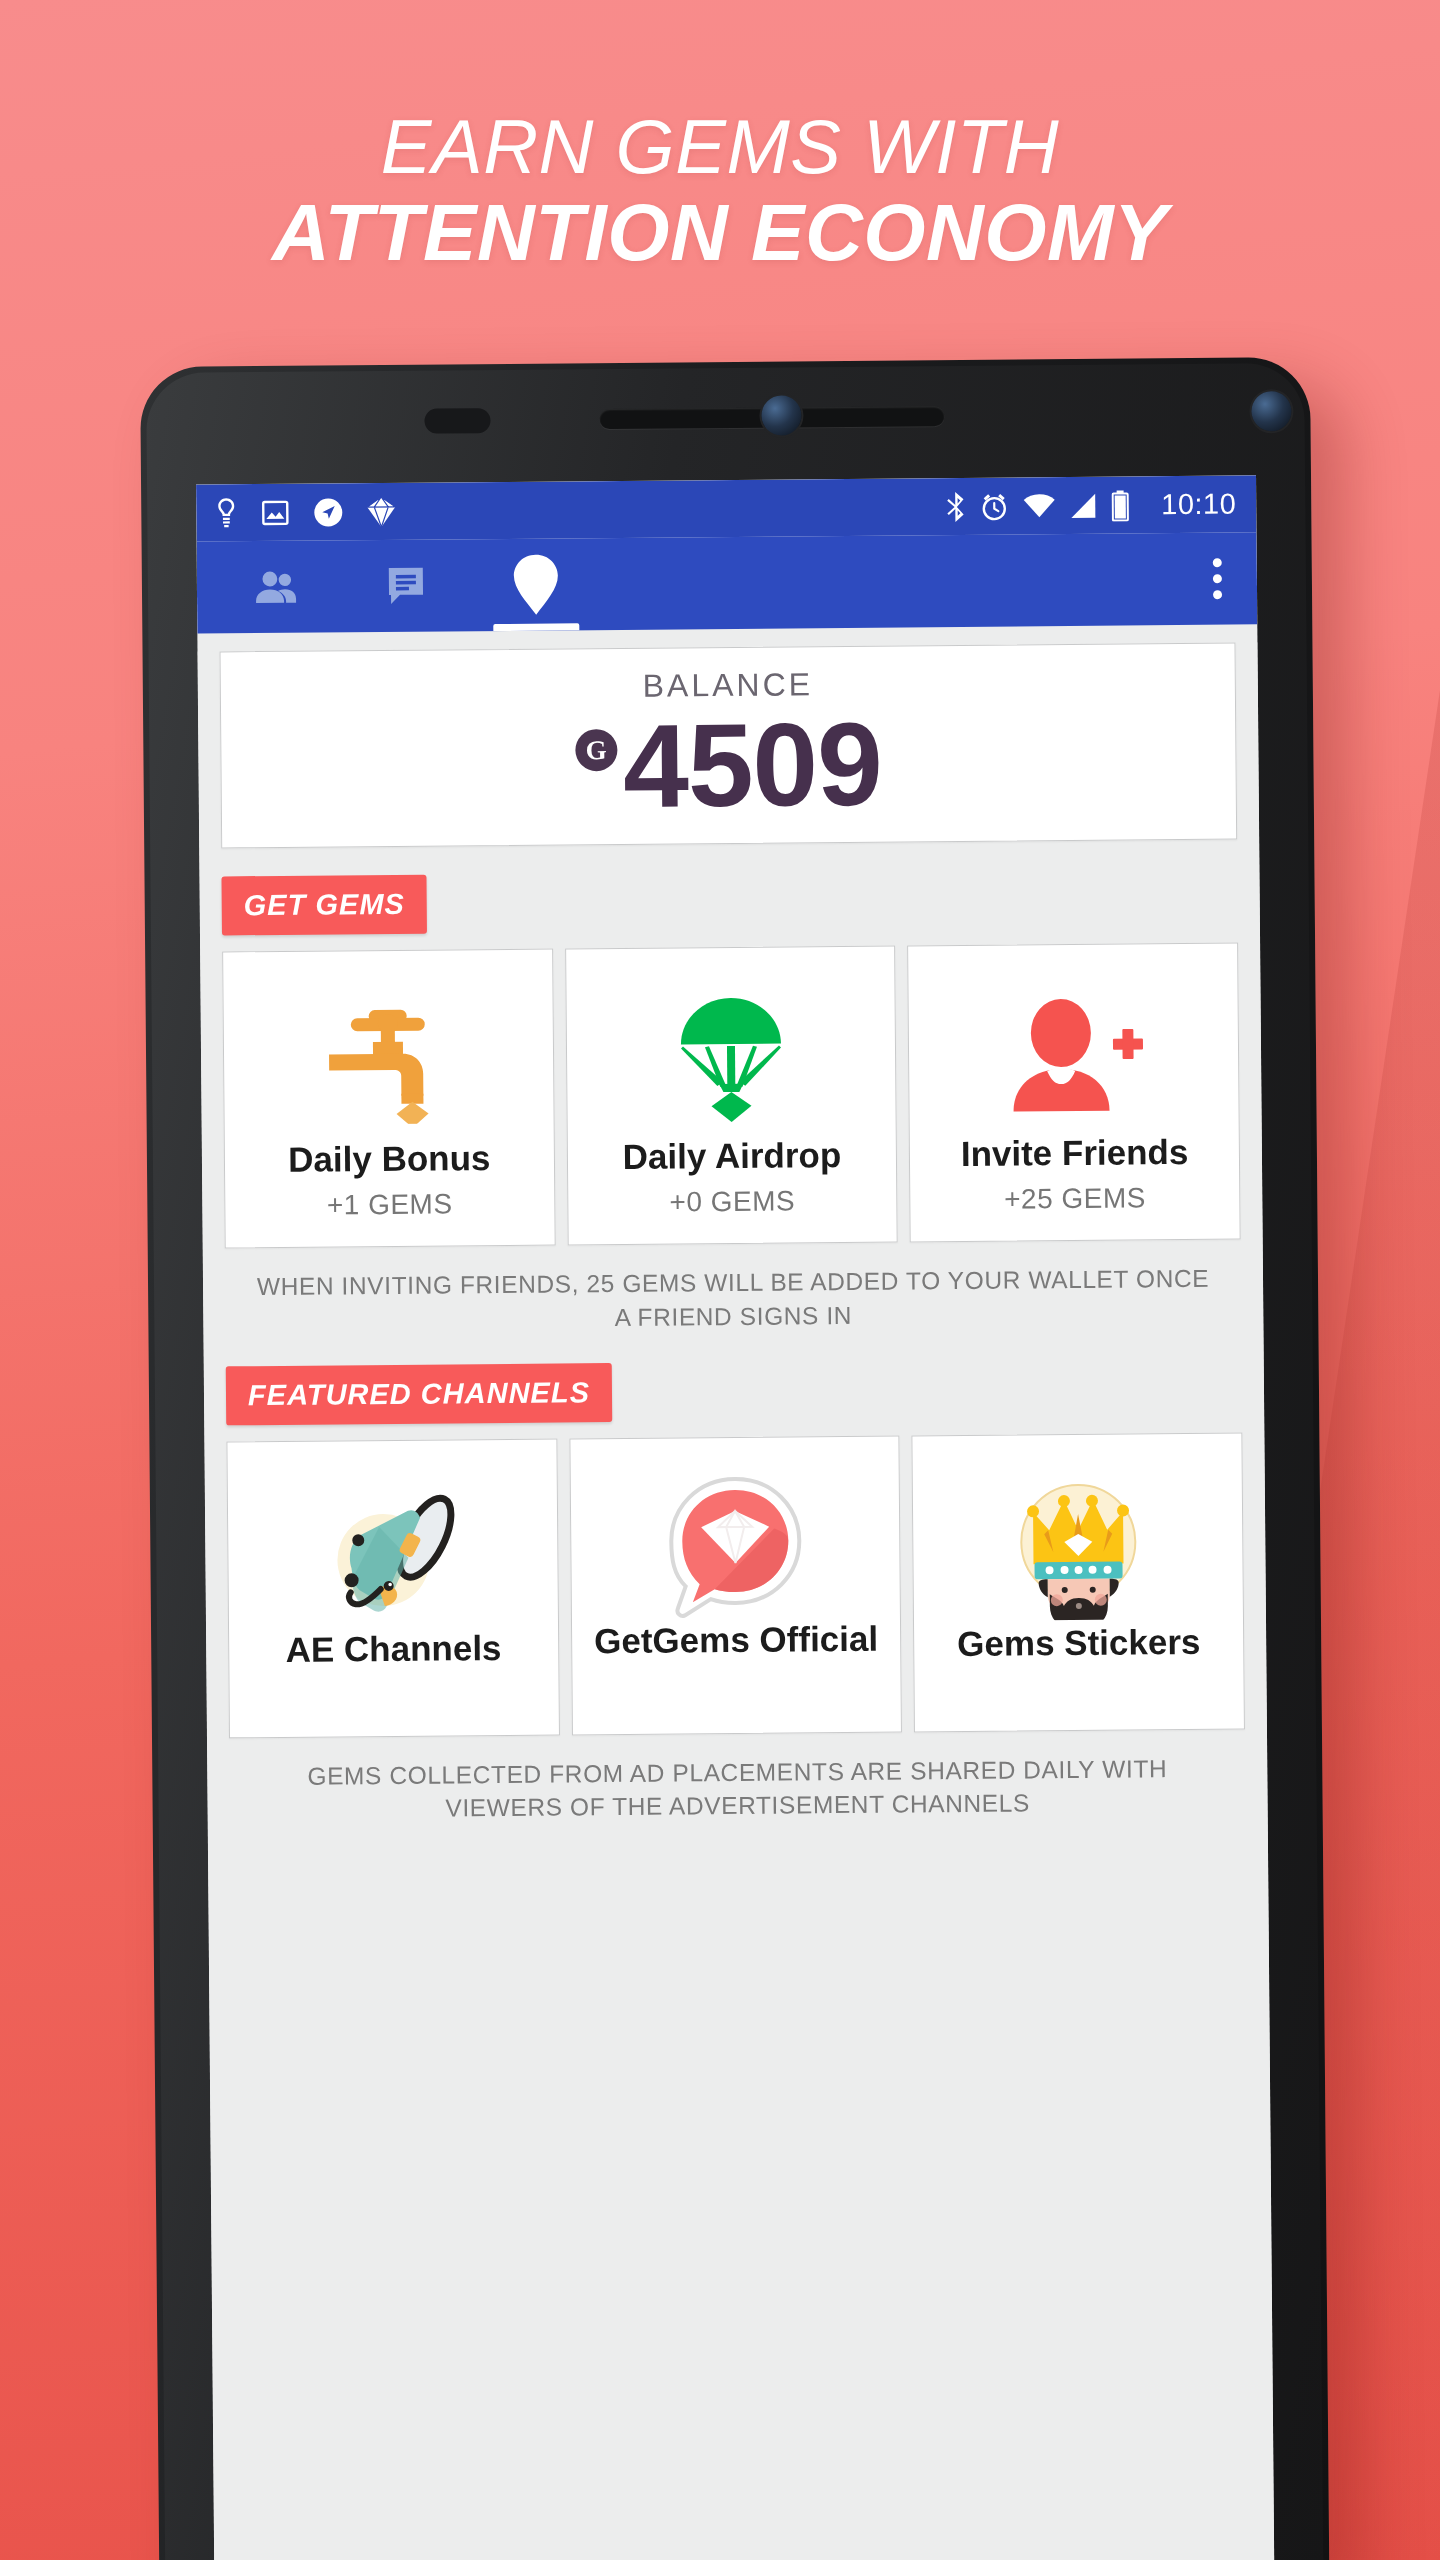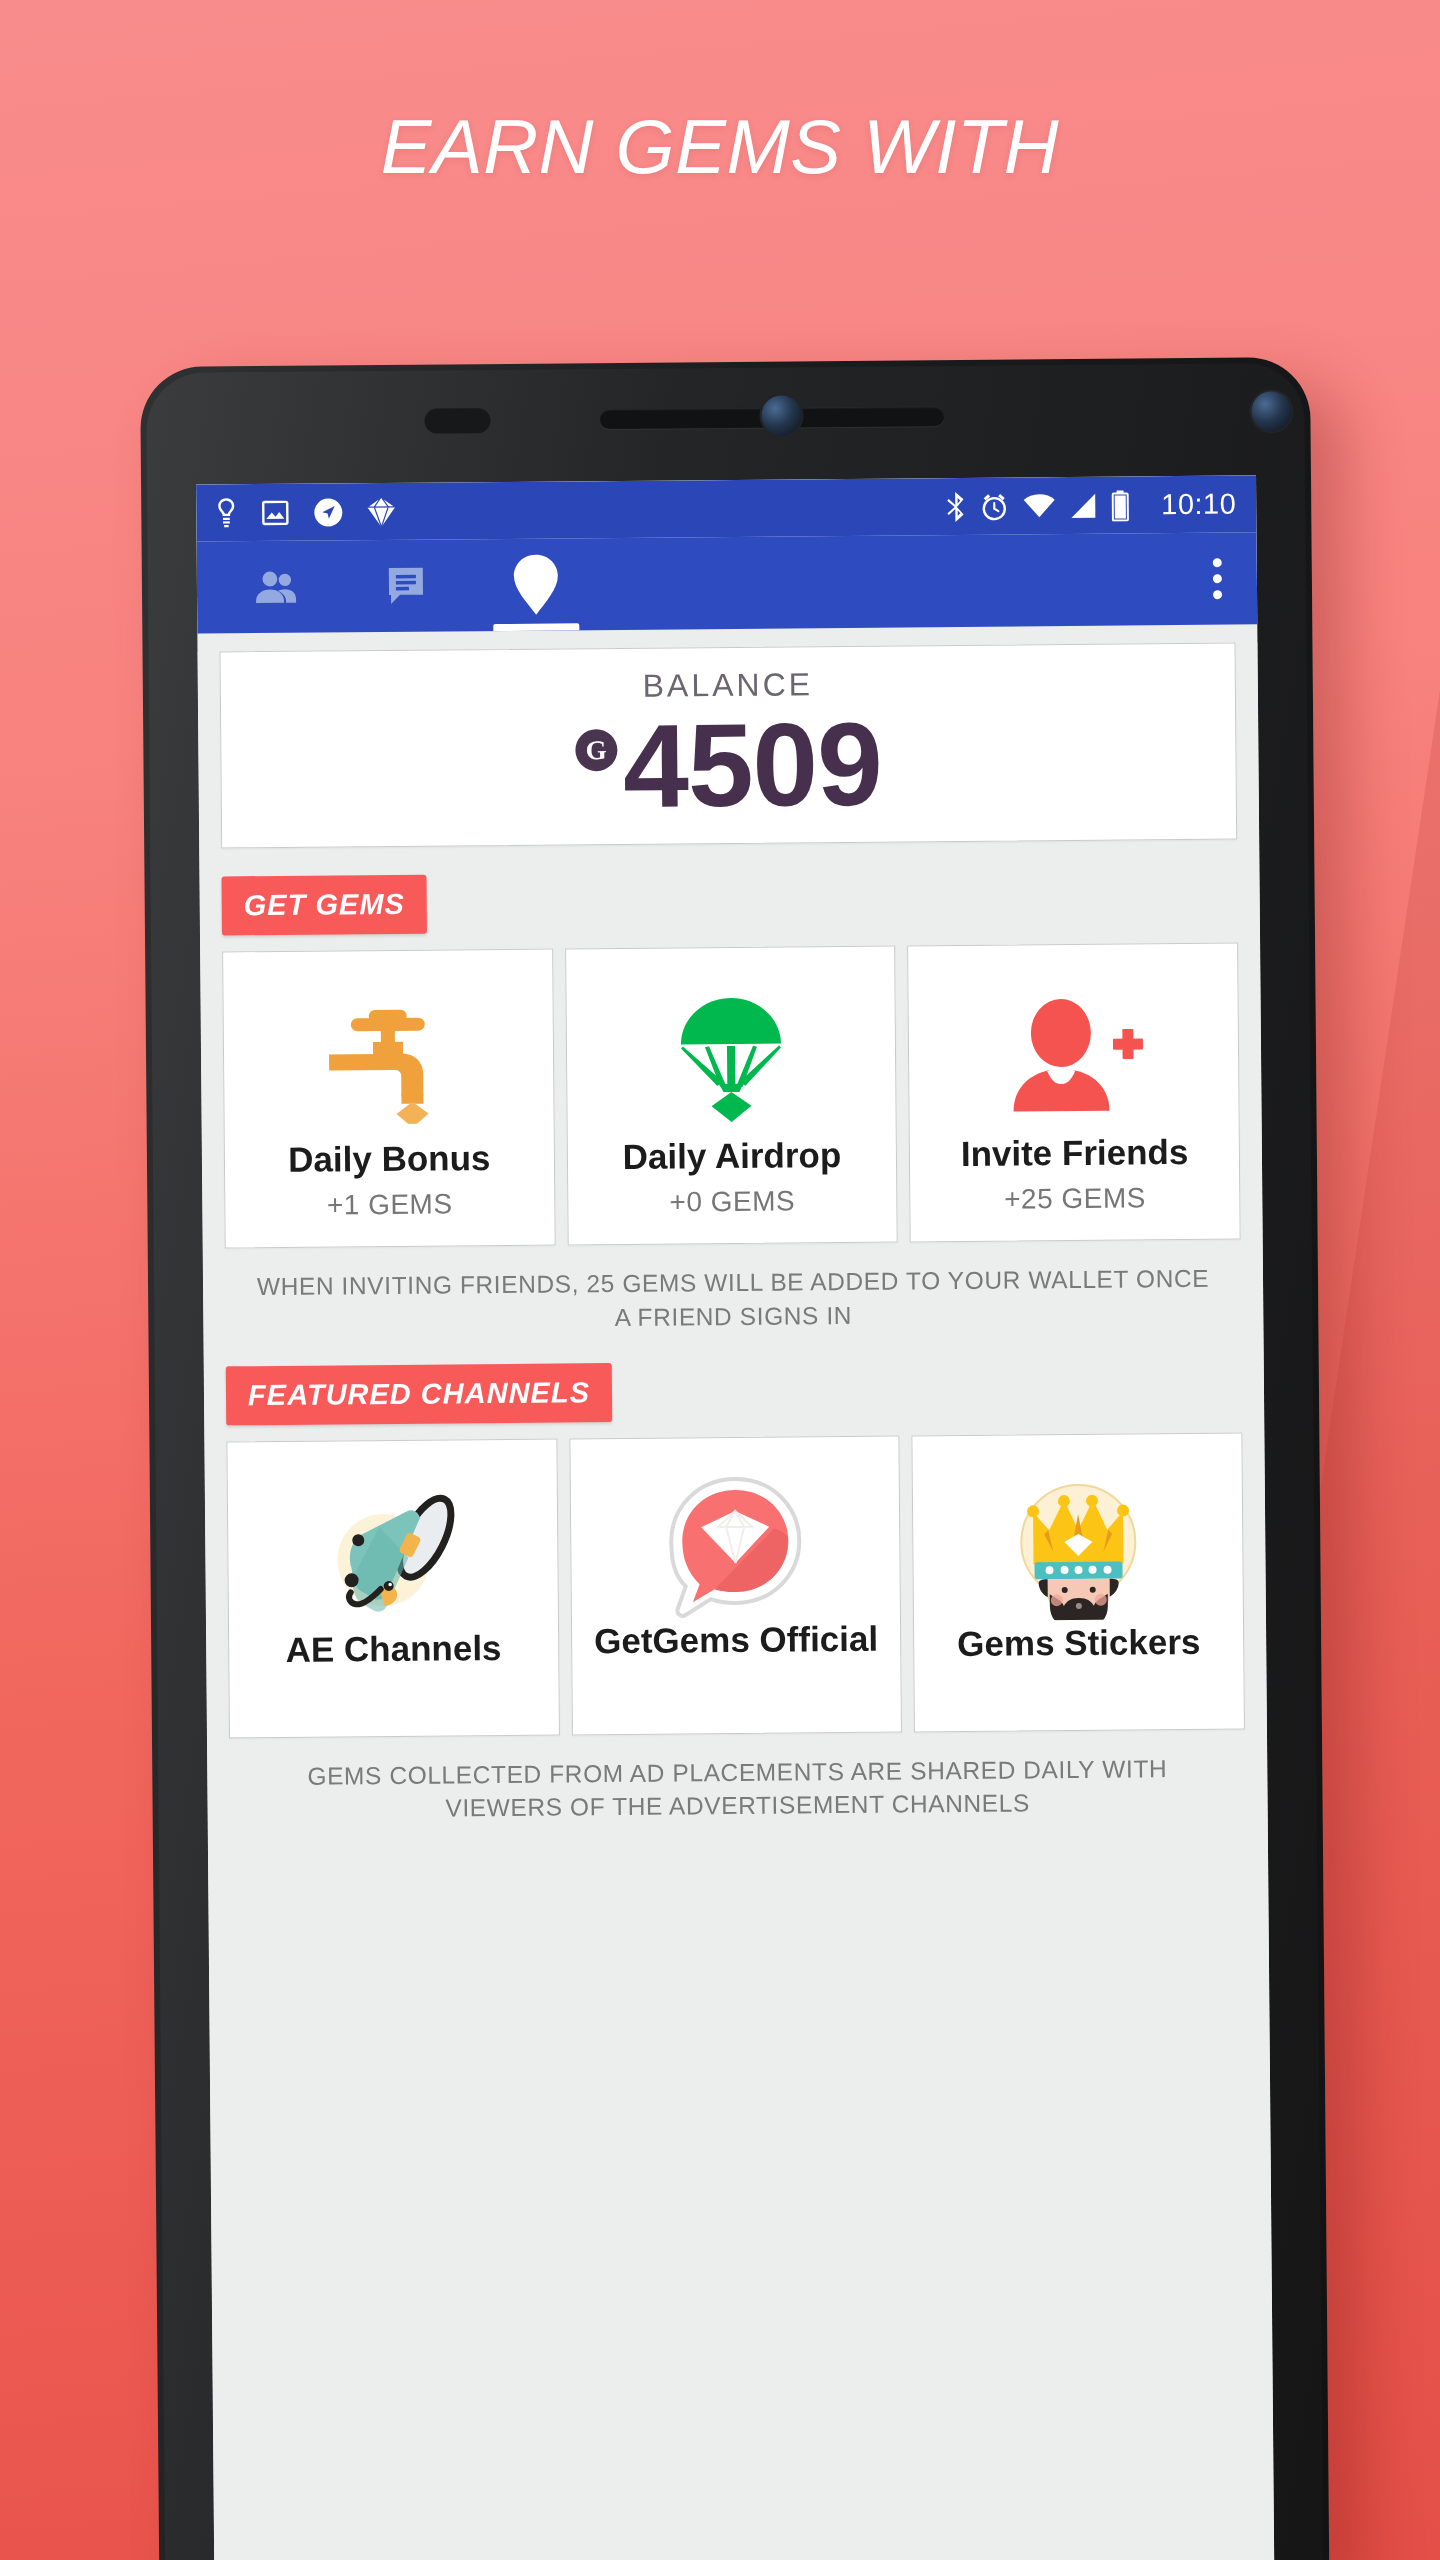--- a/index.html
+++ b/index.html
@@ -148,20 +148,21 @@
   
   svg{ display:block; }
 </style>
 </head>
 <body>
 
 <div class="bg-shade"></div>
 
 <div class="headline">
   <span class="l1">EARN GEMS WITH</span>
+  <span class="l2">ATTENTION ECONOMY</span>
 </div>
 
 <div class="phone">
   <div class="phone-inner">
 
     <div class="bezel-top">
       <div class="sensor"></div>
       <div class="speaker-pill"></div>
       <div class="camera"></div>
       <div class="camera camera-b"></div>

